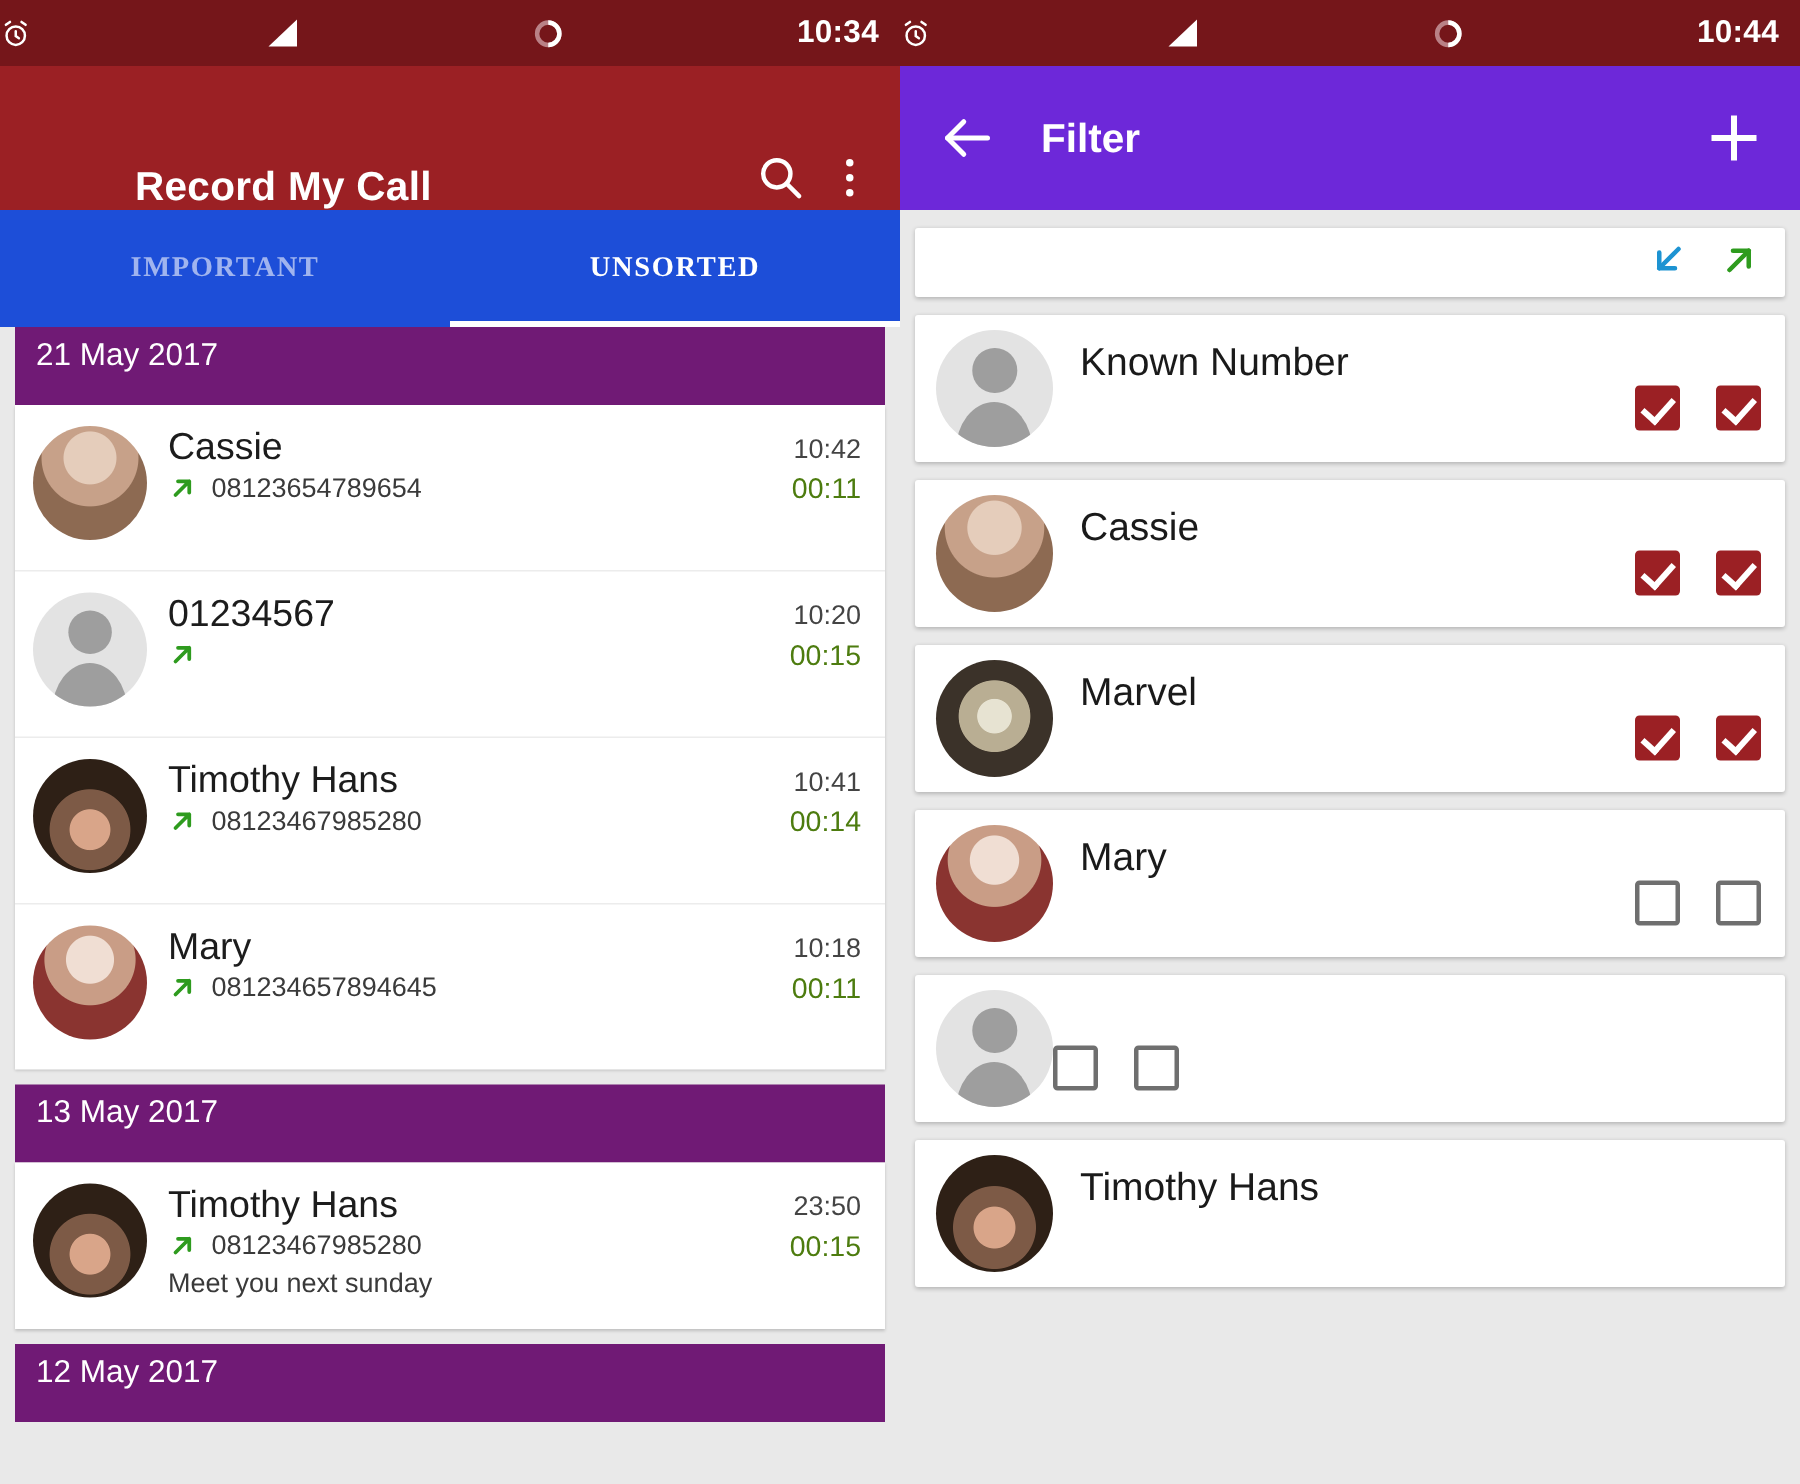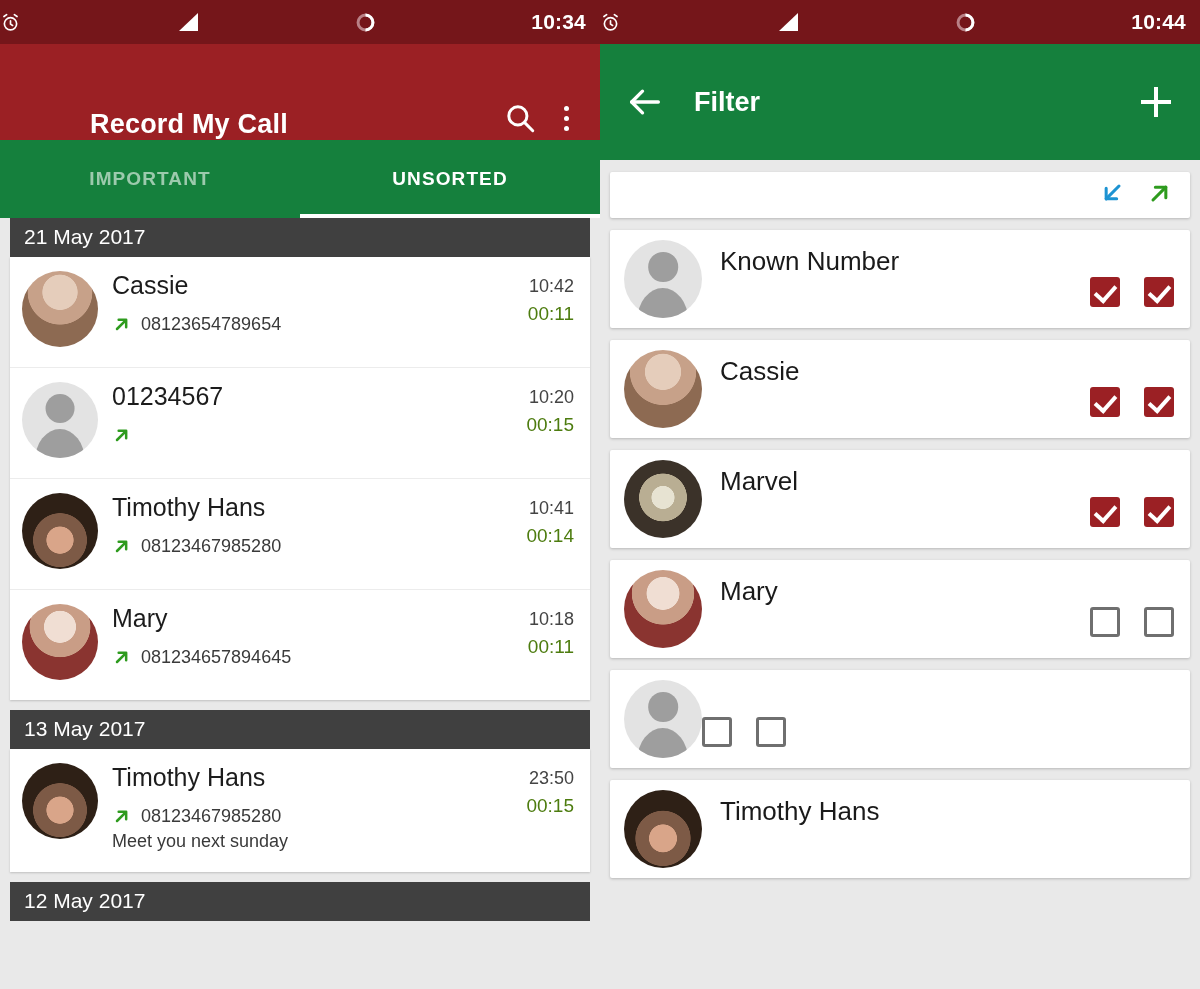--- a/index.html
+++ b/index.html
@@ -38,58 +38,58 @@
                display:flex; flex-direction: column; justify-content:center; gap:7px; }
   .hamburger i { display:block; height: 4px; background:#fff; border-radius: 1px; }
 
   .appbar-actions { margin-left: auto; display:flex; align-items:center; gap: 4px; padding-right: 14px; }
   .search-icon { width: 44px; height: 44px; }
   .overflow-icon { width: 40px; height: 44px; display:flex; flex-direction:column;
                    align-items:center; justify-content:center; gap:5px; }
   .overflow-icon span { width: 5px; height: 5px; border-radius: 50%; background:#fff; display:block; }
 
   
-  .tabs { background:#15803d; height: 78px; display:flex; }
+  .tabs { background:#1d4ed8; height: 78px; display:flex;font-family:Liberation Serif, serif; }
   .tab { flex:1; display:flex; align-items:center; justify-content:center;
          font-size: 19px; font-weight: bold; letter-spacing: 1.1px;
          color: rgba(255,255,255,.58); position:relative; cursor:pointer; }
   .tab.active { color:#fff; }
   .tab.active::after { content:''; position:absolute; left:0; right:0; bottom:0; height:4px; background:#fff; }
 
   
   .calllist { height: calc(989px - 34px - 96px - 78px); overflow:hidden; background:#e9e9e9;
               padding: 0 10px; }
   .group { margin-bottom: 10px; }
   .group-header {
-    background:#404040; color:#fff; font-size: 21px;
-    padding: 7px 0 8px 14px; line-height: 1.15;
+    background:#701a75; color:#fff; font-size: 21px;
+    padding: 7px 0 21px 14px; line-height: 1.15;
   }
   .group-body { background:#fff; box-shadow: 0 1px 2px rgba(0,0,0,.18); }
   .call-row { display:flex; padding: 14px 12px 20px 12px; border-bottom: 1px solid #ececec; }
   .call-row:last-child { border-bottom: none; }
   .avatar { width: 76px; height: 76px; border-radius: 50%; flex: 0 0 76px;
             overflow:hidden; position:relative; background:#e3e3e3; }
   .avatar.ph::before { content:''; position:absolute; left:50%; top:16%;
             width:38%; height:38%; border-radius:50%; background:#9e9e9e; transform:translateX(-50%); }
   .avatar.ph::after { content:''; position:absolute; left:50%; bottom:-4%;
             width:66%; height:42%; border-radius:50% 50% 0 0 / 100% 100% 0 0; background:#9e9e9e;
             transform:translateX(-50%); }
   .call-main { flex:1; padding-left: 14px; min-width:0; }
   .call-name { font-size: 25px; color: #1c1c1c; line-height: 1.14; white-space:nowrap; }
-  .call-sub { display:flex; align-items:flex-start; gap: 9px; margin-top: 14px; }
+  .call-sub { display:flex; align-items:flex-start; gap: 9px; margin-top: 2px; }
   .call-num { font-size: 18px; color:#3a3a3a; }
   .call-note { font-size: 18px; color:#3a3a3a; margin-top: 4px; }
   .call-meta { flex: 0 0 auto; text-align:right; padding-top: 2px; padding-right: 4px; }
   .call-time { font-size: 18px; color:#444; line-height:1.5; }
   .call-dur { font-size: 19px; color:#4d7c0f; line-height:1.5; }
 
   .arr { display:inline-block; width: 20px; height: 20px; flex: 0 0 20px; }
 
   
-  .filter-appbar { background:#15803d; height: 116px; display:flex; align-items:center; color:#fff; }
+  .filter-appbar { background:#6d28d9; height: 96px; display:flex; align-items:center; color:#fff; }
   .back-arrow { width: 46px; height: 46px; margin-left: 22px; margin-right: 26px; }
   .filter-title { font-size: 27px; font-weight: bold; }
   .plus-btn { margin-left:auto; margin-right: 22px; width: 44px; height: 44px; position:relative; }
   .plus-btn::before, .plus-btn::after { content:''; position:absolute; background:#fff; }
   .plus-btn::before { left:50%; top: 7px; bottom: 7px; width: 4px; transform:translateX(-50%); }
   .plus-btn::after { top:50%; left: 7px; right: 7px; height: 4px; transform:translateY(-50%); }
 
   .filter-body { padding: 12px 10px 0 10px; background:#e9e9e9;
                  height: calc(989px - 34px - 96px); overflow:hidden; }
   .fcard { background:#fff; box-shadow: 0 1px 3px rgba(0,0,0,.22); border-radius: 2px; }

